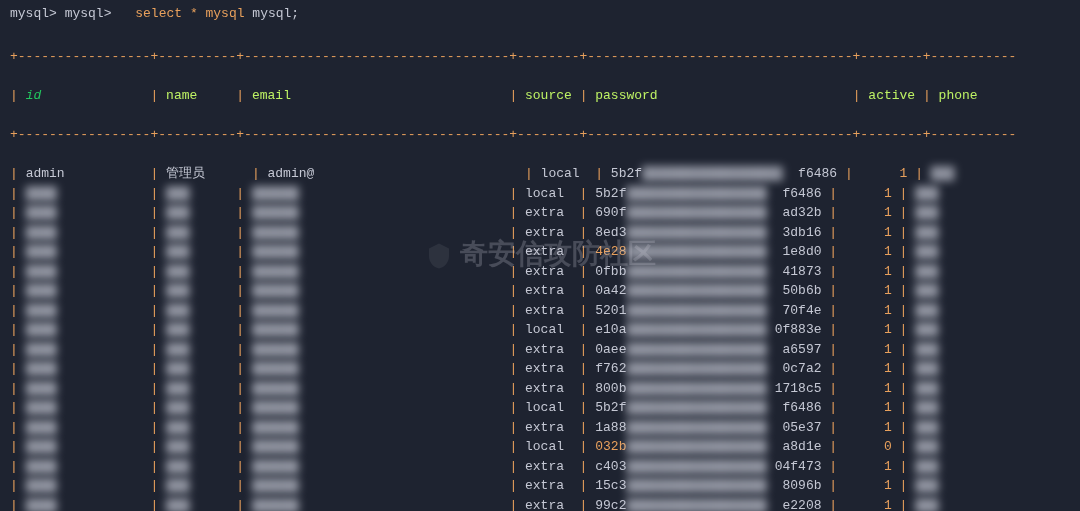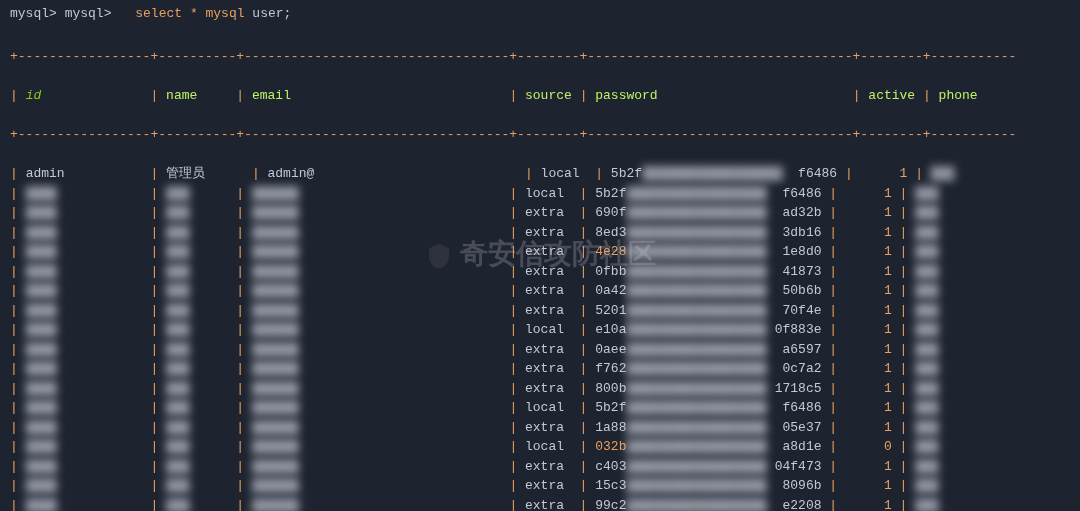--- a/index.html
+++ b/index.html
@@ -33,21 +33,21 @@
       color: #e8a05c;
     }
     .border-row {
       color: #e8a05c;
       letter-spacing: 0;
     }
     .data-row, .header-row {
       color: #c5c8d4;
     }
     .pipe { color: #e8a05c; }
-    .header-id { color: #84cc16; font-style: italic; }
+    .header-id { color: #22c55e; font-style: italic; }
     .header-text { color: #bef264; }
     .cell { color: #c5c8d4; }
     .cell-orange { color: #e8a05c; }
     .cell-zero { color: #e8a05c; }
     .blur { filter: blur(4px); opacity: 0.7; }
     .watermark {
       position: absolute;
       top: 50%;
       left: 50%;
       transform: translate(-50%, -50%);
@@ -64,21 +64,21 @@
     .watermark-icon {
       width: 30px;
       height: 30px;
       opacity: 0.3;
     }
   </style>
 </head>
 <body>
 
 <div class="prompt-line">
-  <span>mysql&gt;</span> <span>mysql&gt;</span> <span class="kw-select">select</span> <span class="kw-star">*</span> <span class="kw-from">mysql</span> <span class="kw-user">user;</span>
+  <span>mysql&gt;</span> <span>mysql&gt;</span> <span class="kw-select">select</span> <span class="kw-star">*</span> <span class="kw-from">mysql</span> <span class="kw-user">mysql;</span>
 </div>
 
 <div class="table-container">
 <div class="border-row">+-----------------+----------+----------------------------------+--------+----------------------------------+--------+-----------</div>
 <div class="header-row"><span class="pipe">|</span> <span class="header-id">id</span>              <span class="pipe">|</span> <span class="header-text">name</span>     <span class="pipe">|</span> <span class="header-text">email</span>                            <span class="pipe">|</span> <span class="header-text">source</span> <span class="pipe">|</span> <span class="header-text">password</span>                         <span class="pipe">|</span> <span class="header-text">active</span> <span class="pipe">|</span> <span class="header-text">phone</span>     </div>
 <div class="border-row">+-----------------+----------+----------------------------------+--------+----------------------------------+--------+-----------</div>
 <div id="rows-container"><div class="data-row"><span class="pipe">|</span> <span class="cell ">admin           </span><span class="pipe">|</span> <span class="cell ">管理员      </span><span class="pipe">|</span> <span class="cell ">admin@                           </span><span class="pipe">|</span> <span class="cell">local  </span><span class="pipe">|</span> <span class="cell">5b2f</span><span class="blur">██████████████████</span><span class="cell">  f6486</span> <span class="pipe">|</span> <span class="cell-orange">     1</span> <span class="pipe">|</span> <span class="cell blur">███       </span></div><div class="data-row"><span class="pipe">|</span> <span class="cell blur">████            </span><span class="pipe">|</span> <span class="cell blur">███      </span><span class="pipe">|</span> <span class="cell blur">██████                           </span><span class="pipe">|</span> <span class="cell">local  </span><span class="pipe">|</span> <span class="cell">5b2f</span><span class="blur">██████████████████</span><span class="cell">  f6486</span> <span class="pipe">|</span> <span class="cell-orange">     1</span> <span class="pipe">|</span> <span class="cell blur">███       </span></div><div class="data-row"><span class="pipe">|</span> <span class="cell blur">████            </span><span class="pipe">|</span> <span class="cell blur">███      </span><span class="pipe">|</span> <span class="cell blur">██████                           </span><span class="pipe">|</span> <span class="cell">extra  </span><span class="pipe">|</span> <span class="cell">690f</span><span class="blur">██████████████████</span><span class="cell">  ad32b</span> <span class="pipe">|</span> <span class="cell-orange">     1</span> <span class="pipe">|</span> <span class="cell blur">███       </span></div><div class="data-row"><span class="pipe">|</span> <span class="cell blur">████            </span><span class="pipe">|</span> <span class="cell blur">███      </span><span class="pipe">|</span> <span class="cell blur">██████                           </span><span class="pipe">|</span> <span class="cell">extra  </span><span class="pipe">|</span> <span class="cell">8ed3</span><span class="blur">██████████████████</span><span class="cell">  3db16</span> <span class="pipe">|</span> <span class="cell-orange">     1</span> <span class="pipe">|</span> <span class="cell blur">███       </span></div><div class="data-row"><span class="pipe">|</span> <span class="cell blur">████            </span><span class="pipe">|</span> <span class="cell blur">███      </span><span class="pipe">|</span> <span class="cell blur">██████                           </span><span class="pipe">|</span> <span class="cell">extra  </span><span class="pipe">|</span> <span class="cell-orange">4e28</span><span class="blur">██████████████████</span><span class="cell">  1e8d0</span> <span class="pipe">|</span> <span class="cell-orange">     1</span> <span class="pipe">|</span> <span class="cell blur">███       </span></div><div class="data-row"><span class="pipe">|</span> <span class="cell blur">████            </span><span class="pipe">|</span> <span class="cell blur">███      </span><span class="pipe">|</span> <span class="cell blur">██████                           </span><span class="pipe">|</span> <span class="cell">extra  </span><span class="pipe">|</span> <span class="cell">0fbb</span><span class="blur">██████████████████</span><span class="cell">  41873</span> <span class="pipe">|</span> <span class="cell-orange">     1</span> <span class="pipe">|</span> <span class="cell blur">███       </span></div><div class="data-row"><span class="pipe">|</span> <span class="cell blur">████            </span><span class="pipe">|</span> <span class="cell blur">███      </span><span class="pipe">|</span> <span class="cell blur">██████                           </span><span class="pipe">|</span> <span class="cell">extra  </span><span class="pipe">|</span> <span class="cell">0a42</span><span class="blur">██████████████████</span><span class="cell">  50b6b</span> <span class="pipe">|</span> <span class="cell-orange">     1</span> <span class="pipe">|</span> <span class="cell blur">███       </span></div><div class="data-row"><span class="pipe">|</span> <span class="cell blur">████            </span><span class="pipe">|</span> <span class="cell blur">███      </span><span class="pipe">|</span> <span class="cell blur">██████                           </span><span class="pipe">|</span> <span class="cell">extra  </span><span class="pipe">|</span> <span class="cell">5201</span><span class="blur">██████████████████</span><span class="cell">  70f4e</span> <span class="pipe">|</span> <span class="cell-orange">     1</span> <span class="pipe">|</span> <span class="cell blur">███       </span></div><div class="data-row"><span class="pipe">|</span> <span class="cell blur">████            </span><span class="pipe">|</span> <span class="cell blur">███      </span><span class="pipe">|</span> <span class="cell blur">██████                           </span><span class="pipe">|</span> <span class="cell">local  </span><span class="pipe">|</span> <span class="cell">e10a</span><span class="blur">██████████████████</span><span class="cell"> 0f883e</span> <span class="pipe">|</span> <span class="cell-orange">     1</span> <span class="pipe">|</span> <span class="cell blur">███       </span></div><div class="data-row"><span class="pipe">|</span> <span class="cell blur">████            </span><span class="pipe">|</span> <span class="cell blur">███      </span><span class="pipe">|</span> <span class="cell blur">██████                           </span><span class="pipe">|</span> <span class="cell">extra  </span><span class="pipe">|</span> <span class="cell">0aee</span><span class="blur">██████████████████</span><span class="cell">  a6597</span> <span class="pipe">|</span> <span class="cell-orange">     1</span> <span class="pipe">|</span> <span class="cell blur">███       </span></div><div class="data-row"><span class="pipe">|</span> <span class="cell blur">████            </span><span class="pipe">|</span> <span class="cell blur">███      </span><span class="pipe">|</span> <span class="cell blur">██████                           </span><span class="pipe">|</span> <span class="cell">extra  </span><span class="pipe">|</span> <span class="cell">f762</span><span class="blur">██████████████████</span><span class="cell">  0c7a2</span> <span class="pipe">|</span> <span class="cell-orange">     1</span> <span class="pipe">|</span> <span class="cell blur">███       </span></div><div class="data-row"><span class="pipe">|</span> <span class="cell blur">████            </span><span class="pipe">|</span> <span class="cell blur">███      </span><span class="pipe">|</span> <span class="cell blur">██████                           </span><span class="pipe">|</span> <span class="cell">extra  </span><span class="pipe">|</span> <span class="cell">800b</span><span class="blur">██████████████████</span><span class="cell"> 1718c5</span> <span class="pipe">|</span> <span class="cell-orange">     1</span> <span class="pipe">|</span> <span class="cell blur">███       </span></div><div class="data-row"><span class="pipe">|</span> <span class="cell blur">████            </span><span class="pipe">|</span> <span class="cell blur">███      </span><span class="pipe">|</span> <span class="cell blur">██████                           </span><span class="pipe">|</span> <span class="cell">local  </span><span class="pipe">|</span> <span class="cell">5b2f</span><span class="blur">██████████████████</span><span class="cell">  f6486</span> <span class="pipe">|</span> <span class="cell-orange">     1</span> <span class="pipe">|</span> <span class="cell blur">███       </span></div><div class="data-row"><span class="pipe">|</span> <span class="cell blur">████            </span><span class="pipe">|</span> <span class="cell blur">███      </span><span class="pipe">|</span> <span class="cell blur">██████                           </span><span class="pipe">|</span> <span class="cell">extra  </span><span class="pipe">|</span> <span class="cell">1a88</span><span class="blur">██████████████████</span><span class="cell">  05e37</span> <span class="pipe">|</span> <span class="cell-orange">     1</span> <span class="pipe">|</span> <span class="cell blur">███       </span></div><div class="data-row"><span class="pipe">|</span> <span class="cell blur">████            </span><span class="pipe">|</span> <span class="cell blur">███      </span><span class="pipe">|</span> <span class="cell blur">██████                           </span><span class="pipe">|</span> <span class="cell">local  </span><span class="pipe">|</span> <span class="cell-orange">032b</span><span class="blur">██████████████████</span><span class="cell">  a8d1e</span> <span class="pipe">|</span> <span class="cell-zero">     0</span> <span class="pipe">|</span> <span class="cell blur">███       </span></div><div class="data-row"><span class="pipe">|</span> <span class="cell blur">████            </span><span class="pipe">|</span> <span class="cell blur">███      </span><span class="pipe">|</span> <span class="cell blur">██████                           </span><span class="pipe">|</span> <span class="cell">extra  </span><span class="pipe">|</span> <span class="cell">c403</span><span class="blur">██████████████████</span><span class="cell"> 04f473</span> <span class="pipe">|</span> <span class="cell-orange">     1</span> <span class="pipe">|</span> <span class="cell blur">███       </span></div><div class="data-row"><span class="pipe">|</span> <span class="cell blur">████            </span><span class="pipe">|</span> <span class="cell blur">███      </span><span class="pipe">|</span> <span class="cell blur">██████                           </span><span class="pipe">|</span> <span class="cell">extra  </span><span class="pipe">|</span> <span class="cell">15c3</span><span class="blur">██████████████████</span><span class="cell">  8096b</span> <span class="pipe">|</span> <span class="cell-orange">     1</span> <span class="pipe">|</span> <span class="cell blur">███       </span></div><div class="data-row"><span class="pipe">|</span> <span class="cell blur">████            </span><span class="pipe">|</span> <span class="cell blur">███      </span><span class="pipe">|</span> <span class="cell blur">██████                           </span><span class="pipe">|</span> <span class="cell">extra  </span><span class="pipe">|</span> <span class="cell">99c2</span><span class="blur">██████████████████</span><span class="cell">  e2208</span> <span class="pipe">|</span> <span class="cell-orange">     1</span> <span class="pipe">|</span> <span class="cell blur">███       </span></div></div>
 
 </div>
 

